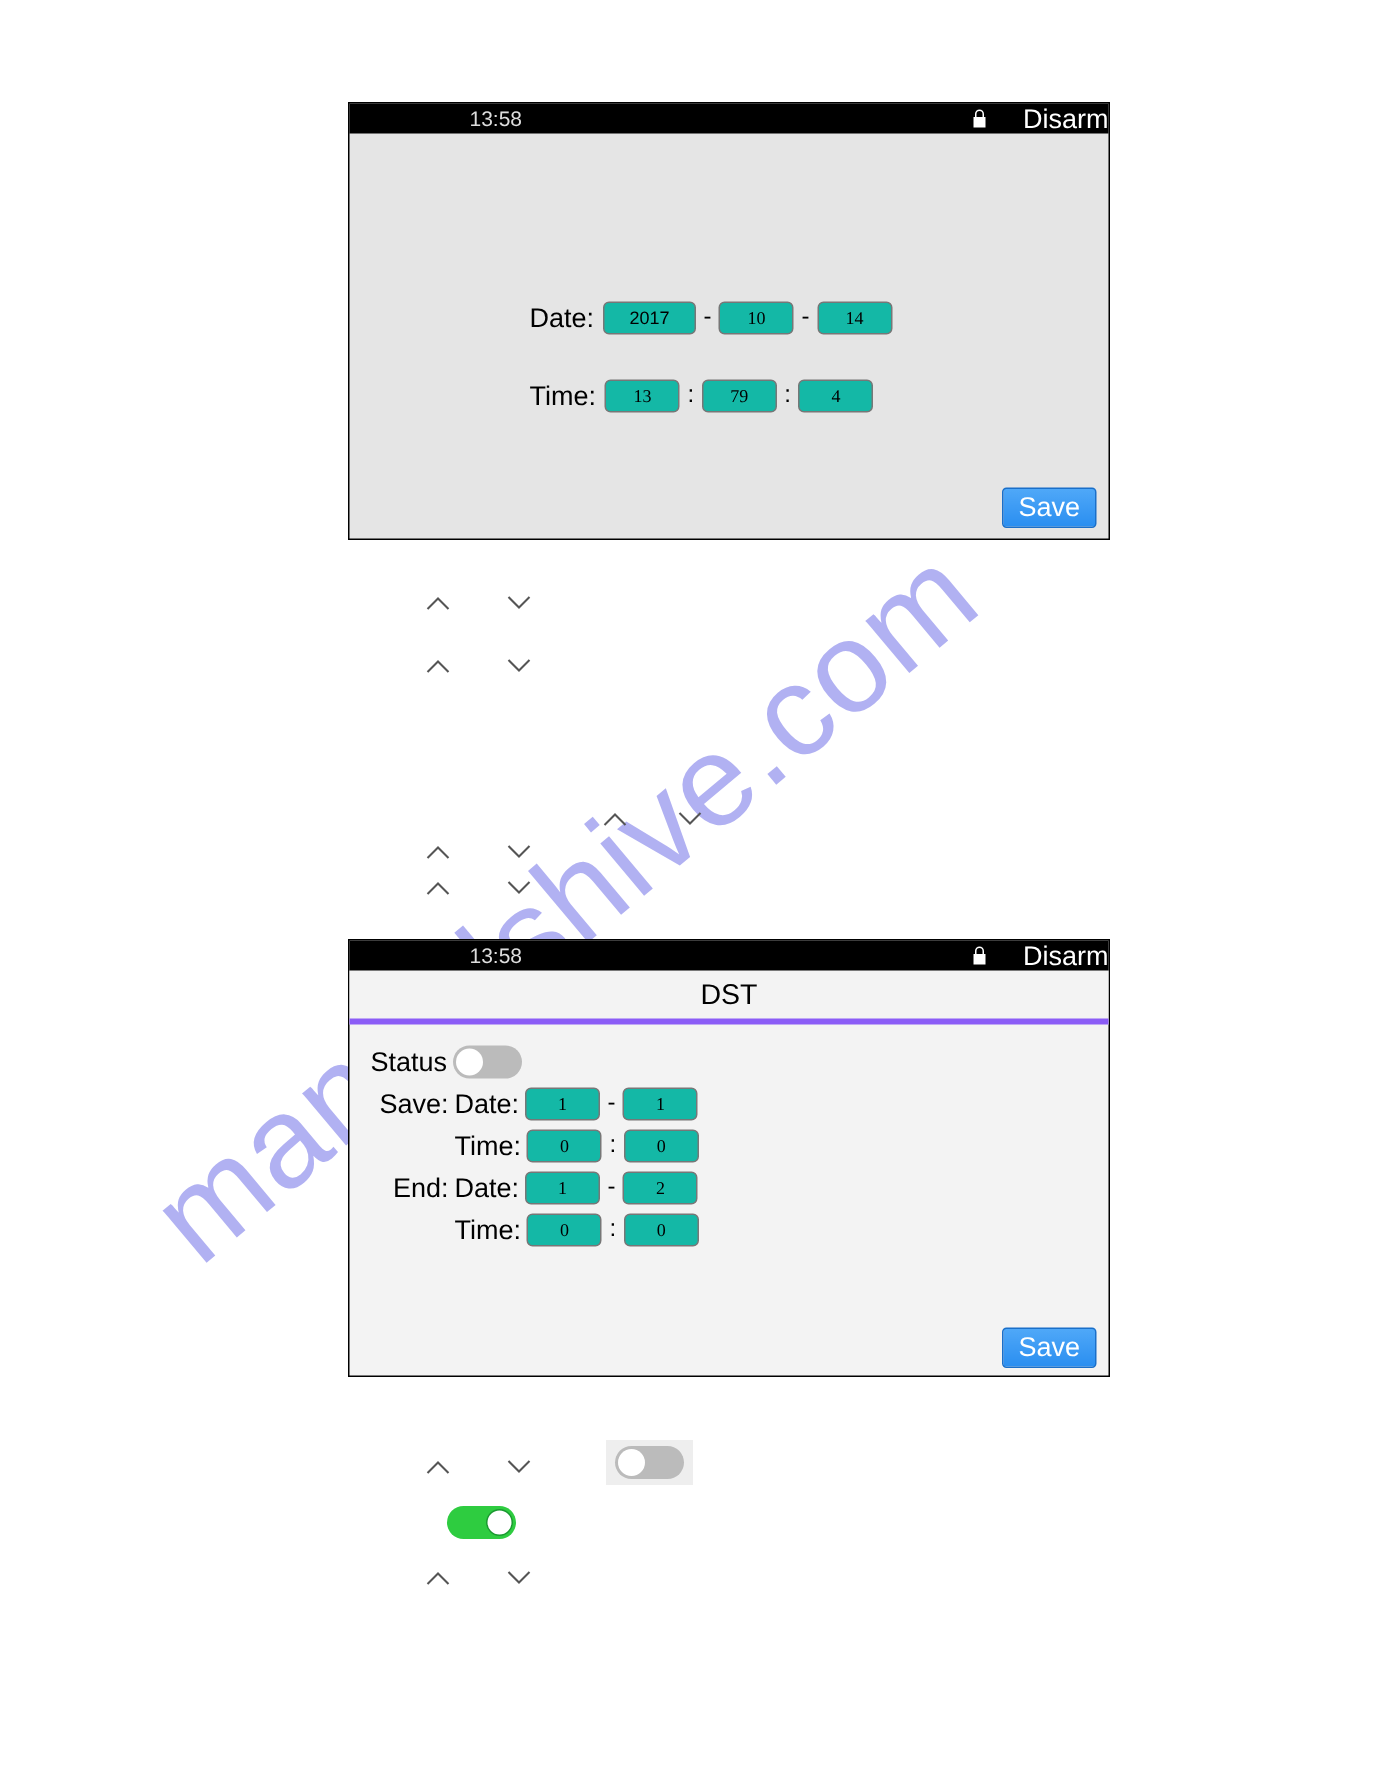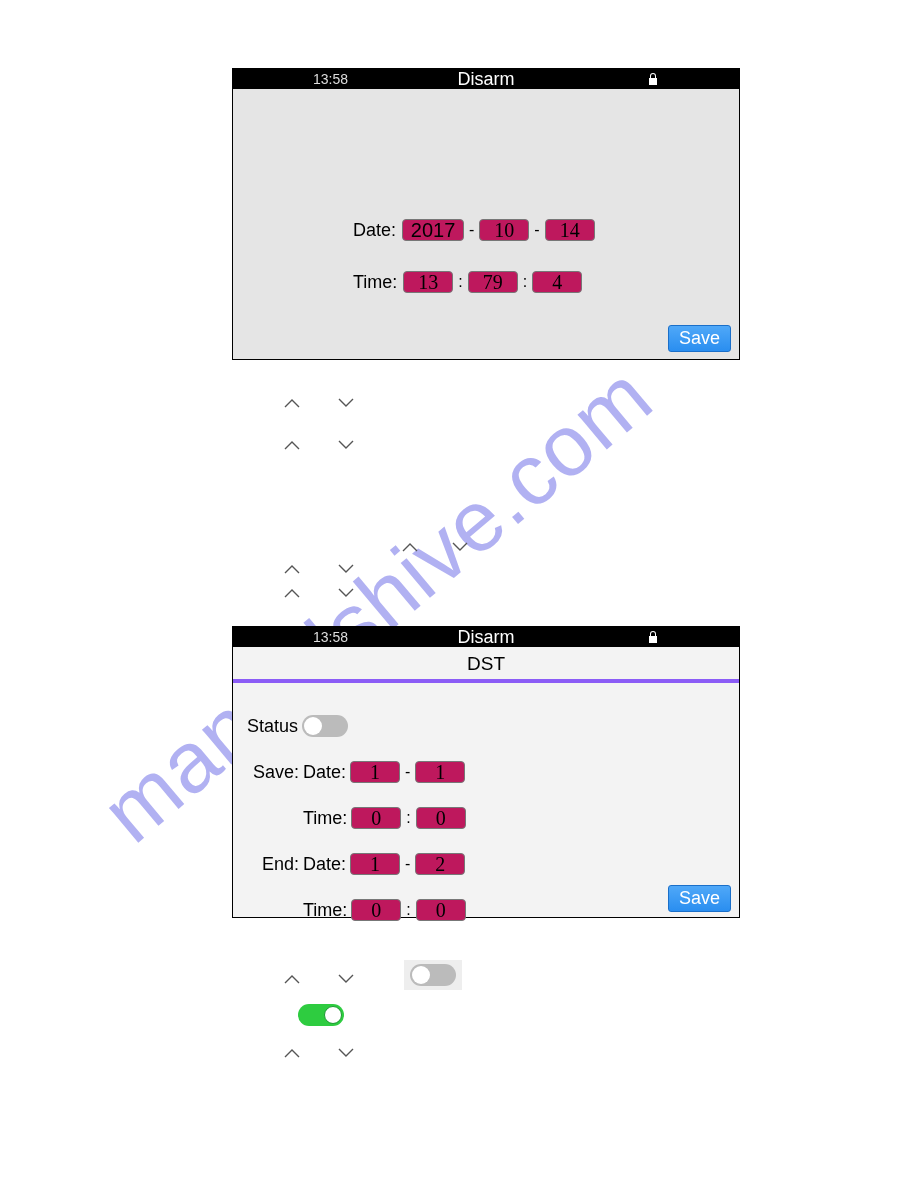--- a/index.html
+++ b/index.html
@@ -35,45 +35,45 @@
     position: relative;
   }
   .status-time {
     position: absolute;
     left: 80px;
     font-size: 14px;
     color: #ddd;
   }
   .status-title {
     width: 100%;
-    text-align: center;
+    text-align: right;
     font-size: 18px;
   }
   .status-lock {
     position: absolute;
     right: 80px;
     width: 12px;
     height: 14px;
   }
   .body-area {
     position: relative;
   }
   .label {
     font-size: 18px;
     color: #000;
   }
   .field {
     display: inline-block;
     border: 1px solid #777;
     border-radius: 4px;
-    background: #be185d;
+    background: #14b8a6;
     height: 20px;
     line-height: 20px;
     text-align: center;
-    font-size: 20px;
+    font-size: 12px;
     padding: 0 4px;
     min-width: 40px;
   }
   .field.w52 { width: 52px; }
   .field.w40 { width: 40px; font-family: Liberation Serif, serif; }
   .sep {
     display: inline-block;
     padding: 0 5px;
     font-size: 16px;
   }
@@ -85,21 +85,21 @@
     border: 1px solid #1a6fc9;
     border-radius: 3px;
     color: #fff;
     font-size: 18px;
     padding: 2px 10px;
     cursor: pointer;
   }
   .row {
     display: flex;
     align-items: center;
-    margin: 24px 0;
+    margin: 6px 0;
   }
   .sub-header {
     text-align: center;
     font-size: 19px;
     padding: 6px 0 4px 0;
     border-bottom: 4px solid #8b5cf6;
     background: #f3f3f3;
   }
   .toggle {
     display: inline-block;

